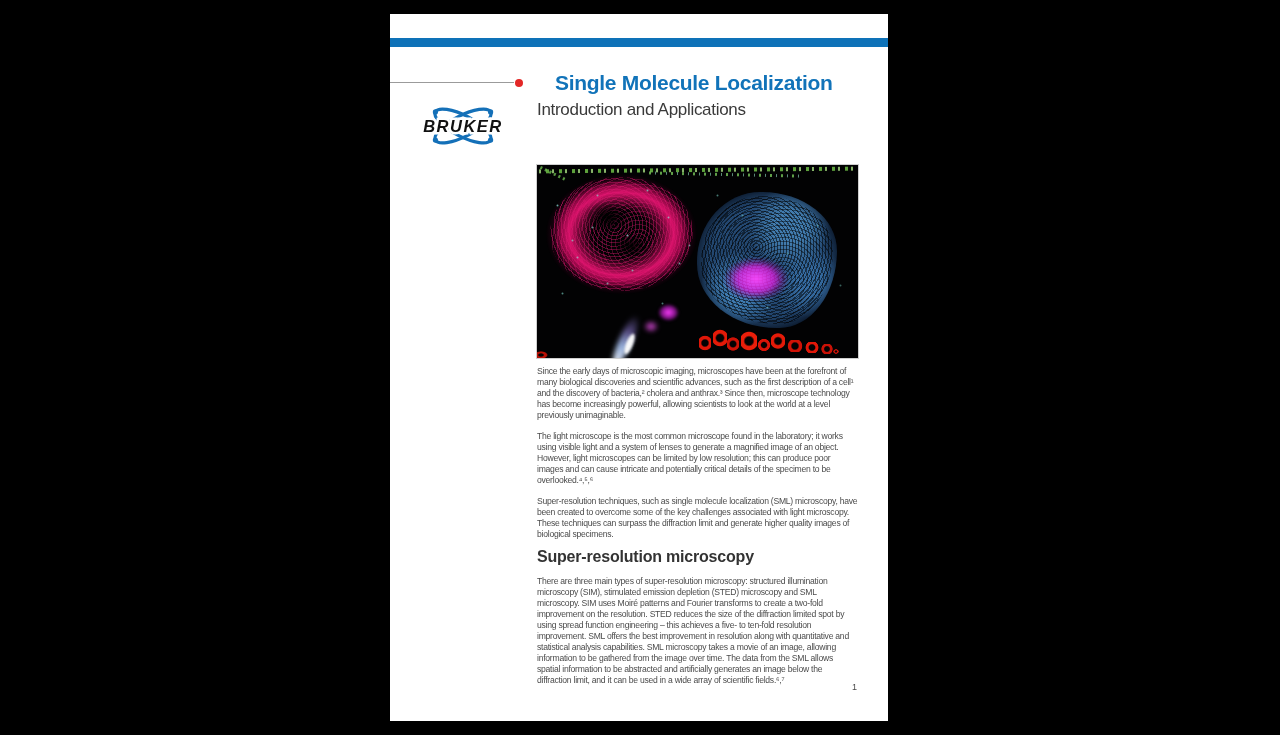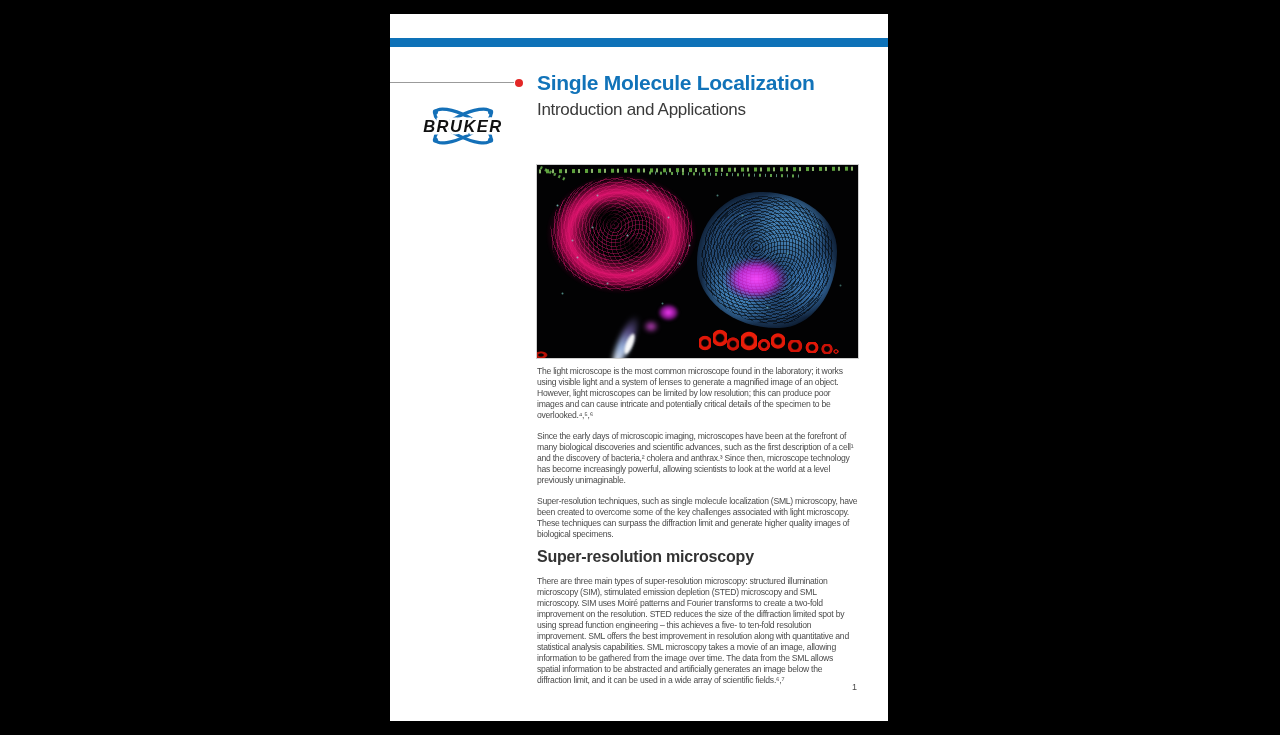--- a/index.html
+++ b/index.html
@@ -7,21 +7,21 @@
          font-family:"Liberation Sans",sans-serif;}
   .page{position:absolute;left:390px;top:14px;width:498px;height:707px;background:#ffffff;}
 
   .top-bar{position:absolute;left:0;top:24px;width:100%;height:9px;background:#0e72b8;}
   .rule{position:absolute;left:0;top:68px;width:124px;height:1px;background:#9b9b9b;}
   .red-dot{position:absolute;left:125px;top:65px;width:8px;height:8px;border-radius:50%;background:#e32726;}
 
   .logo{position:absolute;left:27px;top:84px;width:92px;height:58px;font-style:italic;}
 
   .title{position:absolute;left:147px;top:55px;width:335px;}
-  .t-blue{color:#1173b9;font-weight:bold;font-size:21px;line-height:27px;letter-spacing:-0.3px;}
+  .t-blue{color:#1173b9;font-weight:bold;font-size:21px;line-height:27px;letter-spacing:-0.3px;margin-left:18px;}
   .t-dark{color:#3a3a3a;font-weight:400;font-size:17px;line-height:27px;letter-spacing:-0.3px;}
 
   
   .fig{position:absolute;left:147px;top:151px;width:321px;height:193px;background:#020203;
        overflow:hidden;outline:1px solid #cfcfcf;}
   .fig *{position:absolute;}
   .green-line{left:-4px;top:3px;width:330px;height:4px;transform:rotate(-0.5deg);
     background:repeating-linear-gradient(90deg,rgba(110,190,70,.85) 0 3px,rgba(30,70,25,.15) 3px 6px,
       rgba(170,225,130,.8) 6px 8px,rgba(0,0,0,0) 8px 13px);
     filter:blur(.6px);}
@@ -144,22 +144,22 @@
       <div class="comet-core"></div>
       <div class="comet-blob-a"></div>
       <div class="comet-blob-b"></div>
       <div class="red-cluster"></div>
       <div class="red-dot-right"></div>
       <div class="red-corner-left"></div>
       <div class="specks"></div>
     </div>
 
     <div class="text-col">
+      <p>Since the early days of microscopic imaging, microscopes have been at the forefront of many biological discoveries and scientific advances, such as the first description of a cell¹ and the discovery of bacteria,² cholera and anthrax.³ Since then, microscope technology has become increasingly powerful, allowing scientists to look at the world at a level previously unimaginable.</p>
       <p>The light microscope is the most common microscope found in the laboratory; it works using visible light and a system of lenses to generate a magnified image of an object. However, light microscopes can be limited by low resolution; this can produce poor images and can cause intricate and potentially critical details of the specimen to be overlooked.⁴,⁵,⁶</p>
-      <p>Since the early days of microscopic imaging, microscopes have been at the forefront of many biological discoveries and scientific advances, such as the first description of a cell¹ and the discovery of bacteria,² cholera and anthrax.³ Since then, microscope technology has become increasingly powerful, allowing scientists to look at the world at a level previously unimaginable.</p>
       <p>Super-resolution techniques, such as single molecule localization (SML) microscopy, have been created to overcome some of the key challenges associated with light microscopy. These techniques can surpass the diffraction limit and generate higher quality images of biological specimens.</p>
       <h2>Super-resolution microscopy</h2>
       <p>There are three main types of super-resolution microscopy: structured illumination microscopy (SIM), stimulated emission depletion (STED) microscopy and SML microscopy. SIM uses Moiré patterns and Fourier transforms to create a two-fold improvement on the resolution. STED reduces the size of the diffraction limited spot by using spread function engineering – this achieves a five- to ten-fold resolution improvement. SML offers the best improvement in resolution along with quantitative and statistical analysis capabilities. SML microscopy takes a movie of an image, allowing information to be gathered from the image over time. The data from the SML allows spatial information to be abstracted and artificially generates an image below the diffraction limit, and it can be used in a wide array of scientific fields.⁶,⁷</p>
     </div>
 
     <div class="page-num">1</div>
   </div>
 </div>
 
 </body></html>

